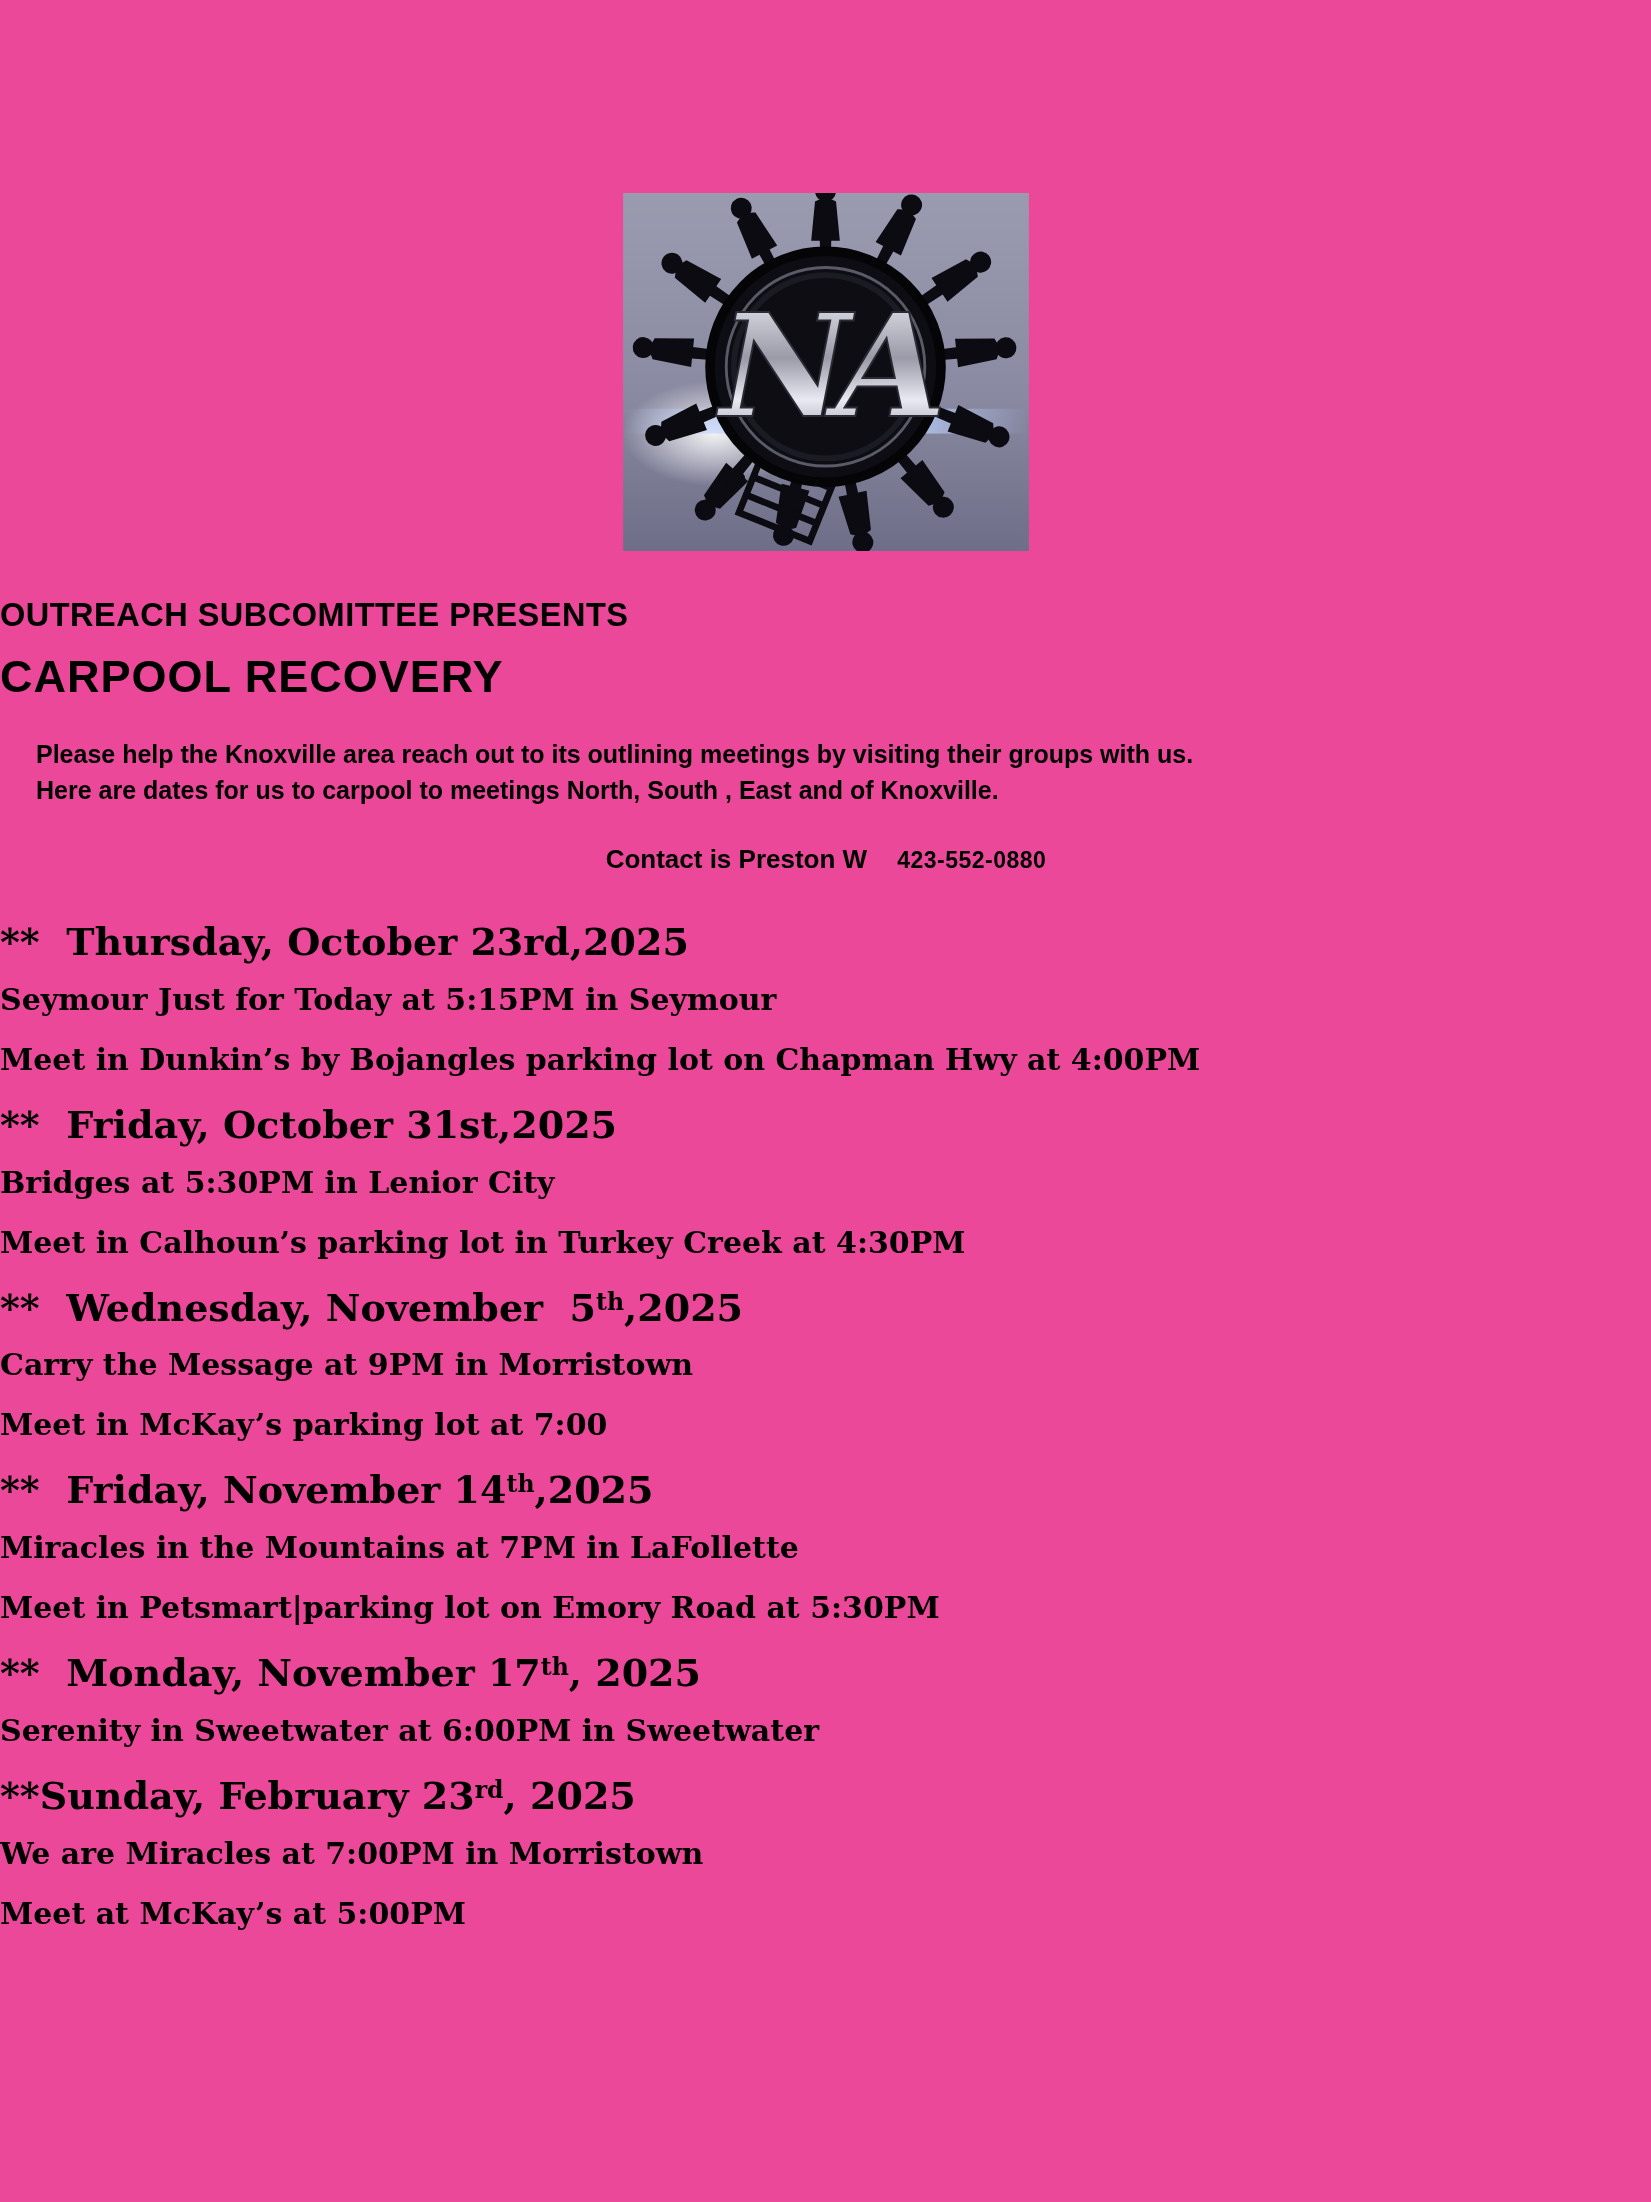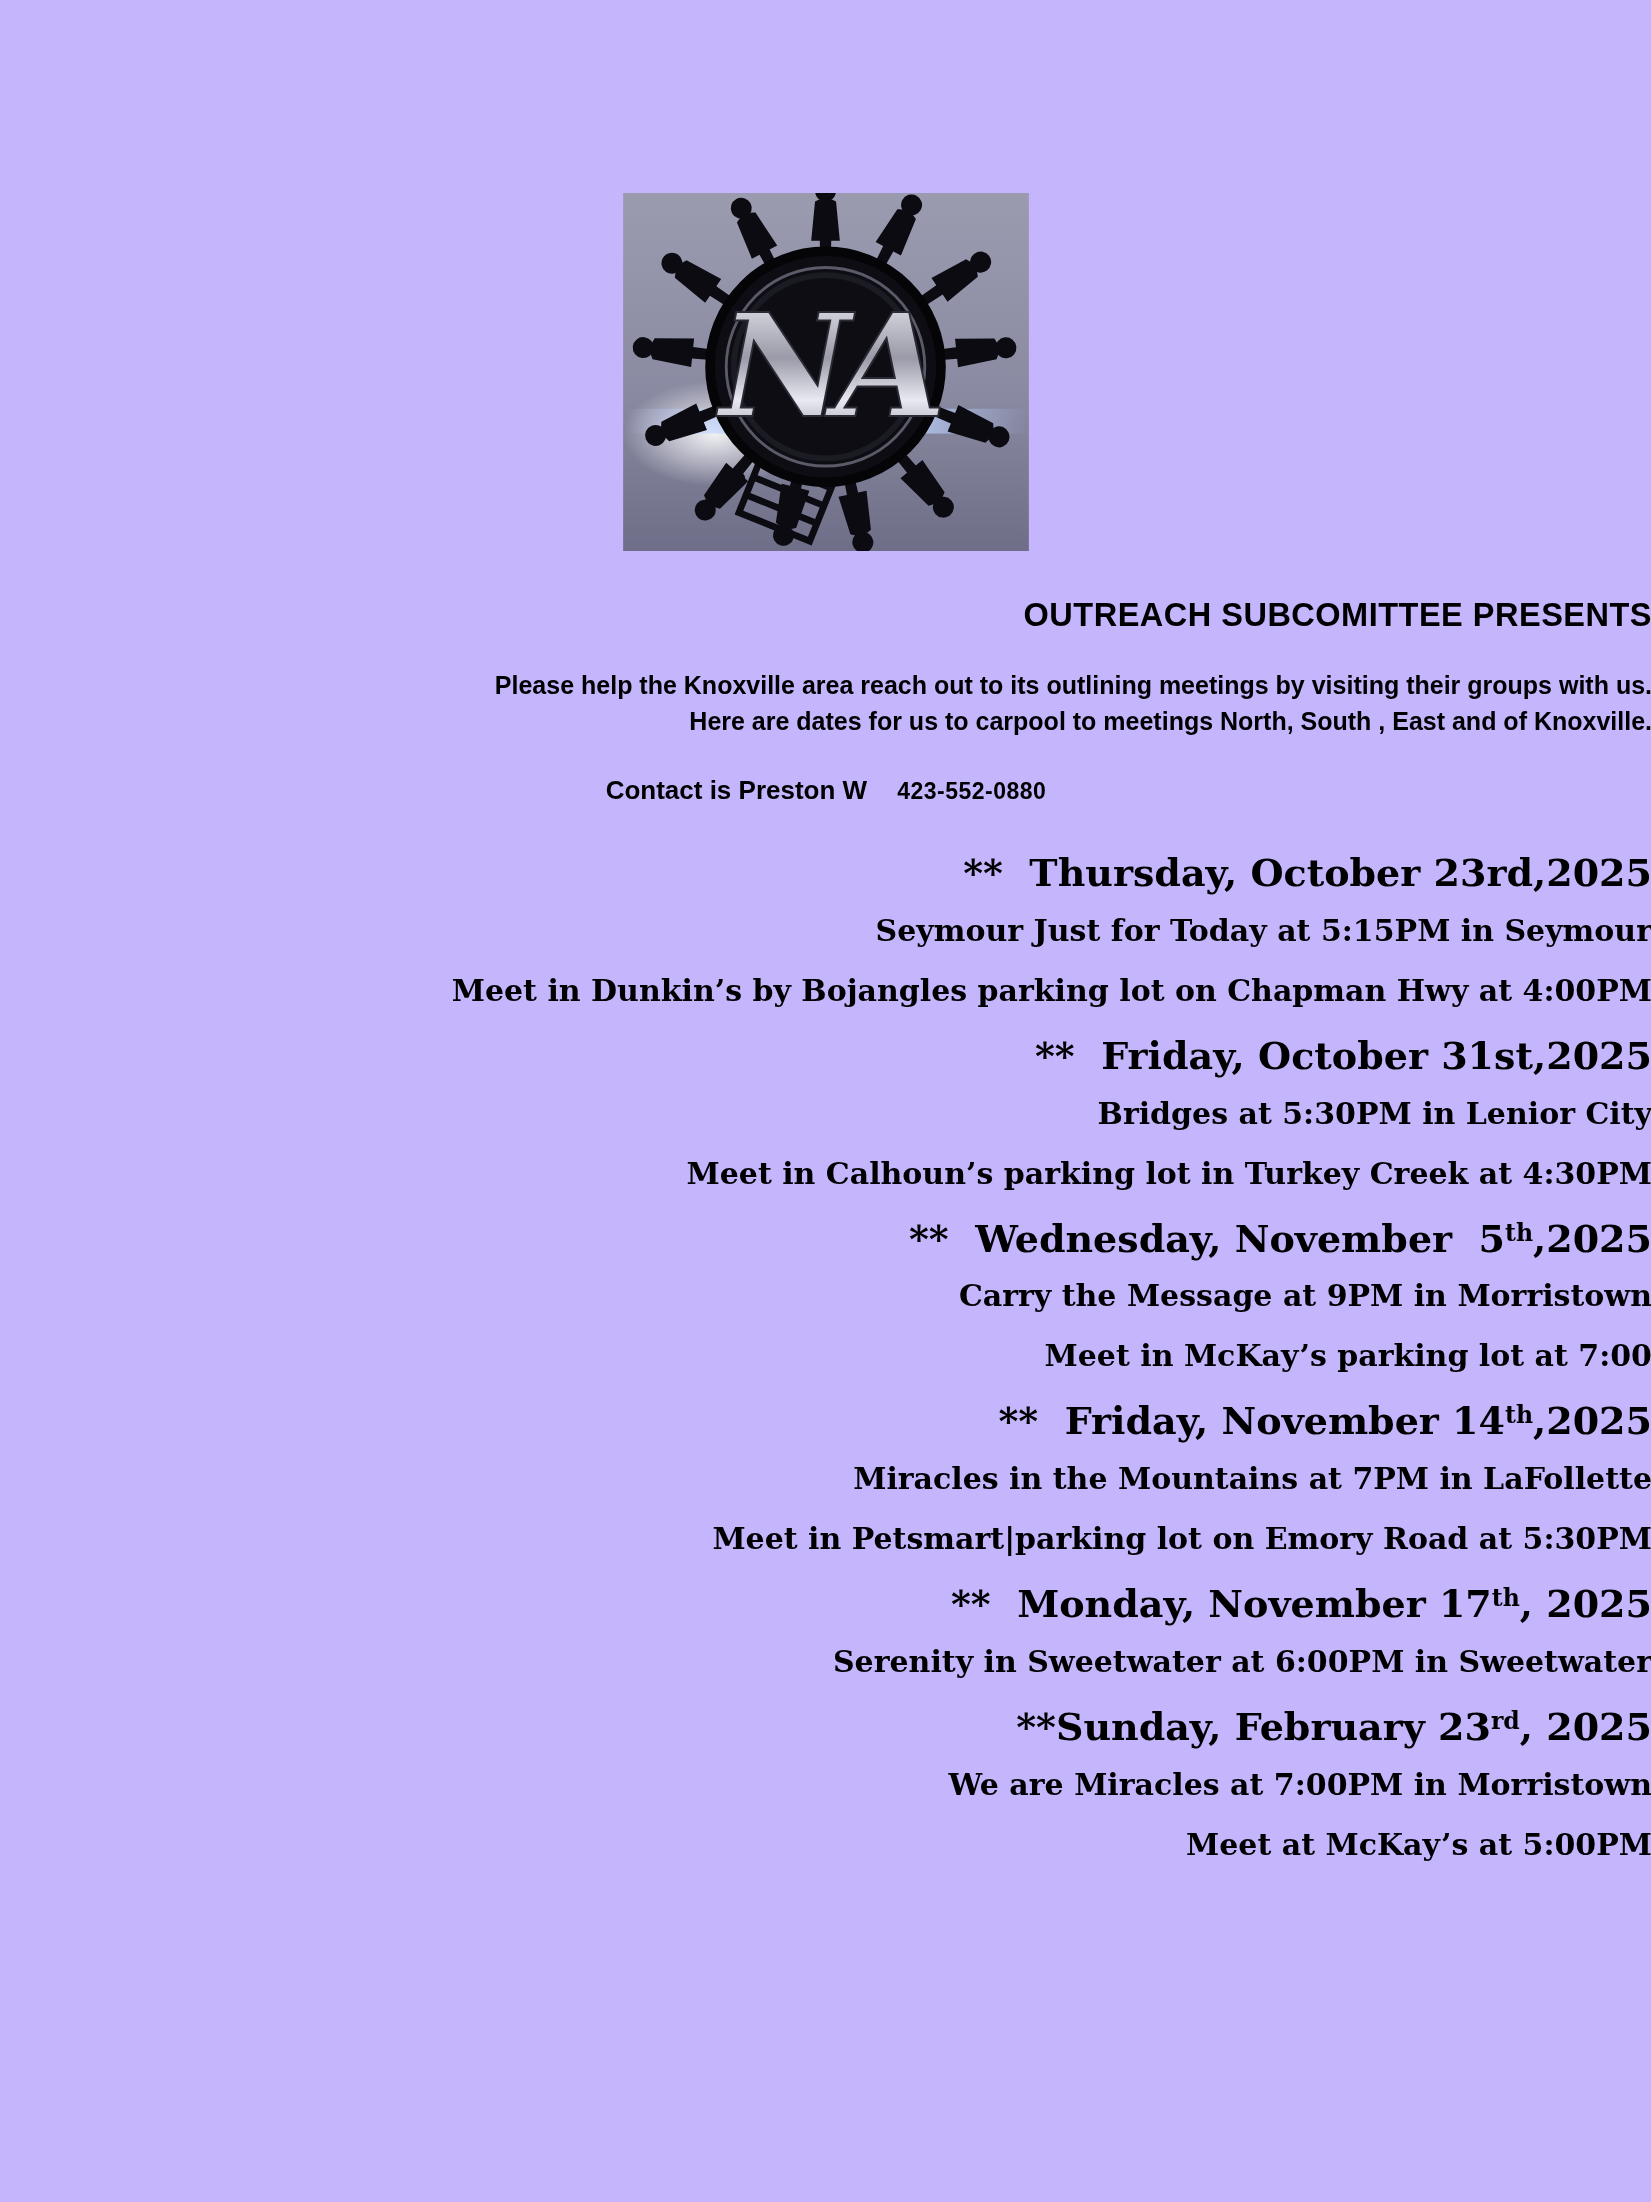--- a/index.html
+++ b/index.html
@@ -1,25 +1,25 @@
 <!DOCTYPE html>
 <html><head>
 <meta charset="utf-8">
 <style>
   html, body { margin: 0; padding: 0; background: #ffffff; }
   .page {
     position: relative;
     width: 1652px;
     height: 2202px;
     margin: 0 auto;
-    background: #c4b5fd;
+    background: #ec4899;
     font-family: "Liberation Sans", sans-serif;
     color: #000000;
     overflow: hidden;
-    text-align: right;
+    text-align: left;
   }
   .logo-wrap {
     margin: 193px auto 0;
     width: 406px;
     height: 358px;
   }
   .presents {
     margin-top: 46px;
     font-size: 32.5px;
     font-weight: 700;
@@ -131,20 +131,21 @@
       </g>
       <circle cx="212" cy="182" r="121" fill="#0d0d13" stroke="#050508" stroke-width="10"></circle>
       <circle cx="212" cy="182" r="104" fill="none" stroke="#5a5a68" stroke-width="3"></circle>
       <circle cx="212" cy="182" r="96" fill="none" stroke="#1b1b24" stroke-width="6"></circle>
       <text x="212" y="234" text-anchor="middle" font-family="DejaVu Serif, serif" font-size="150" font-weight="bold" font-style="italic" letter-spacing="-16" fill="url(#silver)" stroke="#2b2b35" stroke-width="2">NA</text>
     </svg>
   </div>
 
   <div class="presents">OUTREACH SUBCOMITTEE PRESENTS</div>
 
+  <div class="title">CARPOOL RECOVERY</div>
 
   <div class="intro">
     <div>Please help the Knoxville area reach out to its outlining meetings by visiting their groups with us.</div>
     <div>Here are dates for us to carpool to meetings North, South , East and of Knoxville.</div>
   </div>
 
   <div class="contact-row">
     <span class="contact-label">Contact is Preston W</span>
     <span class="contact-phone">423-552-0880</span>
   </div>

